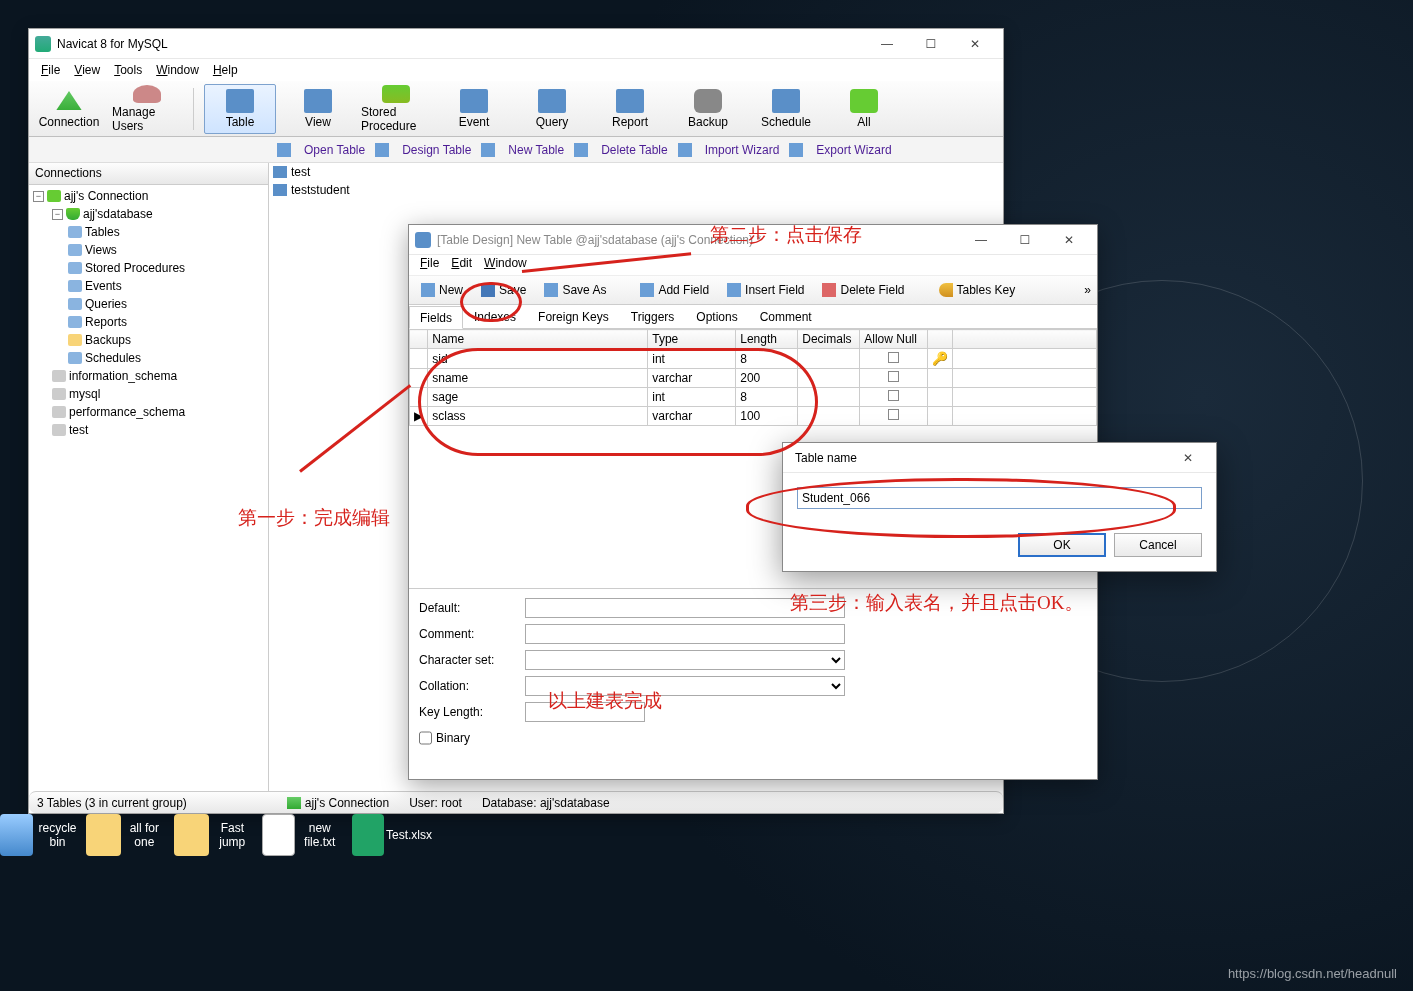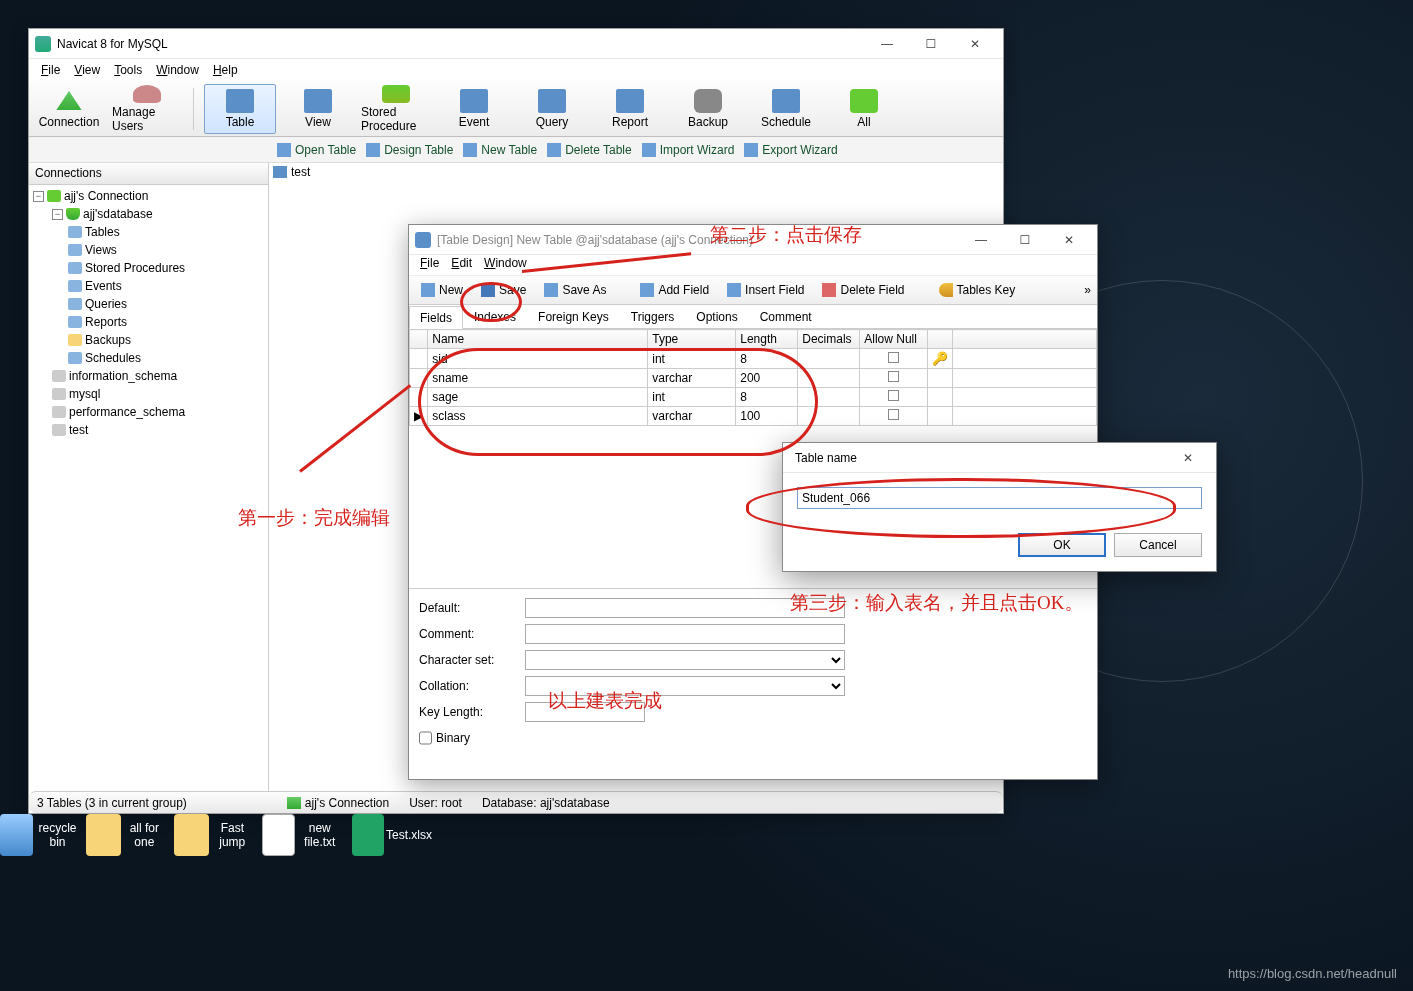--- a/index.html
+++ b/index.html
@@ -30,21 +30,21 @@
 .tbtn .ico.sp { background: linear-gradient(#6c3,#8b2); border-radius: 4px; }
 .tbtn .ico.event { background: #5a8fc8; position:relative; }
 .tbtn .ico.query { background: #5a8fc8; }
 .tbtn .ico.report { background: #5a8fc8; }
 .tbtn .ico.backup { background: #888; border-radius: 6px; }
 .tbtn .ico.sched { background: #5a8fc8; }
 .tbtn .ico.all { background: #6c3; border-radius: 4px; }
 .tsep { width: 1px; height: 42px; background: #ccc; margin: 0 4px; }
 
 .sub-toolbar { height: 26px; background: #f4f4f4; border-bottom: 1px solid #ddd; display: flex; align-items: center; gap: 10px; padding: 0 8px; }
-.sub-toolbar span { display: inline-flex; align-items: center; gap: 4px; color: #14532d; cursor: pointer; }
+.sub-toolbar span { display: inline-flex; align-items: center; gap: 13px; color: #4c1d95; cursor: pointer; }
 .sub-toolbar .sico { width: 14px; height: 14px; background: #6a9ed6; }
 
 .body-area { display: flex; height: calc(100% - 30px - 22px - 56px - 26px - 22px); }
 .sidebar { width: 240px; border-right: 1px solid #ccc; background: #fff; overflow: hidden; }
 .sidebar-h { height: 22px; background: linear-gradient(#fdfdfd,#e8e8e8); border-bottom: 1px solid #ccc; padding: 3px 6px; font-weight: normal; }
 .tree { padding: 2px 4px; }
 .tree-row { display: flex; align-items: center; height: 18px; gap: 3px; white-space: nowrap; }
 .tree-row .exp { width: 11px; height: 11px; border: 1px solid #888; font-size: 9px; line-height: 9px; text-align: center; color: #555; }
 .tree-row .tico { width: 14px; height: 12px; background: #6c3; border-radius: 2px; }
 .tree-row .tico.db { background: linear-gradient(#6c3,#3a3); border-radius: 2px 2px 6px 6px; }
@@ -287,20 +287,24 @@
             <span class="tico dim"></span>
             <span>test</span>
           </div>
       </div>
     </div>
     <div class="content">
       <div class="list-item">
           <span class="lico"></span>
           <span>test</span>
         </div>
+      <div class="list-item">
+          <span class="lico"></span>
+          <span>teststudent</span>
+        </div>
     </div>
   </div>
   <div class="statusbar">
     <span>3 Tables (3 in current group)</span>
     <span style="margin-left:80px; display:flex; align-items:center; gap:4px;">
         <span class="sico2"></span>
         <span>ajj's Connection</span>
       </span>
     <span>User: root</span>
     <span>Database: ajj'sdatabase</span>

